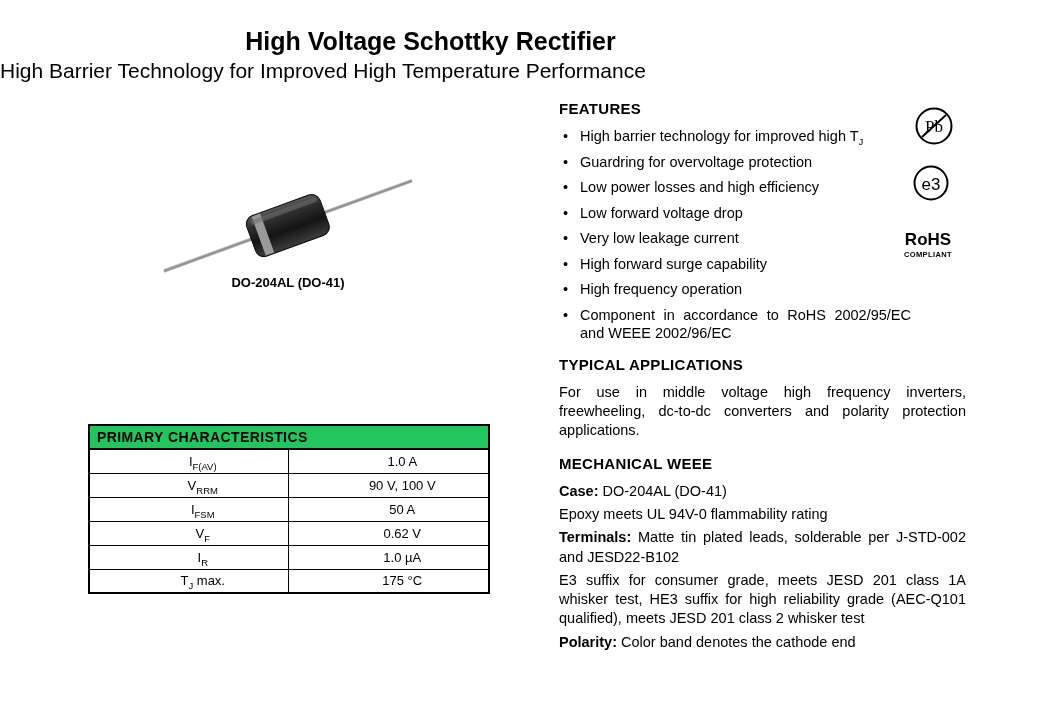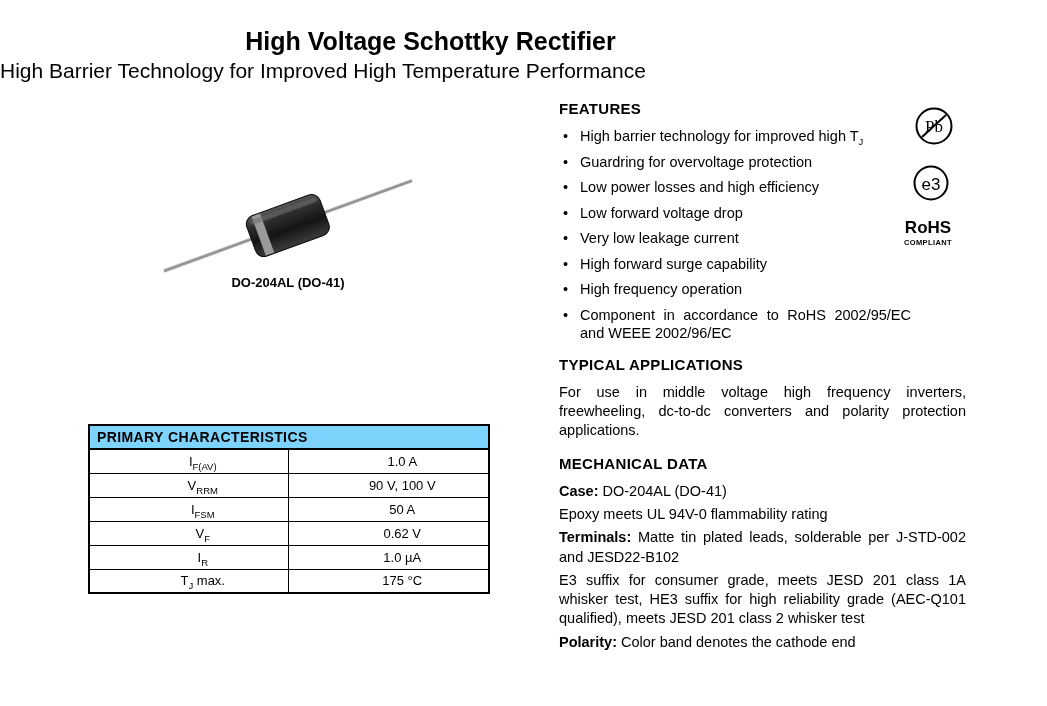--- a/index.html
+++ b/index.html
@@ -55,21 +55,21 @@
     font-size: 13px;
   }
   .char-table th, .char-table td {
     border: 1px solid #000;
     height: 24px;
     text-align: center;
     vertical-align: middle;
     padding-left: 28px;
   }
   .char-table th {
-    background: #7dd3fc;
+    background: #22c55e;
     text-align: left;
     padding-left: 7px;
     font-size: 14px;
     letter-spacing: 0.4px;
     border-bottom: 2px solid #000;
   }
   .char-table { border: 2px solid #000; }
   .char-table td.param { width: 199px; }
   sub { font-size: 9.5px; line-height: 0; }
 
@@ -108,21 +108,21 @@
   
   .badges {
     position: absolute;
     left: 896px; top: 106px;
     width: 64px;
     text-align: center;
   }
   .badge-pb { margin-left: 12px; }
   .badge-e3 { margin-top: 14px; margin-left: 6px; }
   .rohs-label {
-    margin-top: 12px;
+    margin-top: 24px;
     font-size: 17px;
     font-weight: bold;
   }
   .rohs-sub {
     font-size: 7.5px;
     font-weight: bold;
     letter-spacing: 0.4px;
   }
 </style>
 </head>
@@ -225,21 +225,21 @@
       </div>
       <div class="feat">
         <span class="bullet">•</span>
         <span class="feat-text justify">Component in accordance to RoHS 2002/95/EC and WEEE 2002/96/EC</span>
       </div>
     </div>
 
     <div class="section-heading mt-section">TYPICAL APPLICATIONS</div>
     <p class="body-par">For use in middle voltage high frequency inverters, freewheeling, dc-to-dc converters and polarity protection applications.</p>
 
-    <div class="section-heading mt-section">MECHANICAL DATA</div>
+    <div class="section-heading mt-section">MECHANICAL WEEE</div>
     <div class="mech">
       <p class="body-par"><b>Case:</b> <span>DO-204AL (DO-41)</span></p>
       <p class="body-par">Epoxy meets UL 94V-0 flammability rating</p>
       <p class="body-par"><b>Terminals:</b> <span>Matte tin plated leads, solderable per J-STD-002 and JESD22-B102</span></p>
       <p class="body-par">E3 suffix for consumer grade, meets JESD 201 class 1A whisker test, HE3 suffix for high reliability grade (AEC-Q101 qualified), meets JESD 201 class 2 whisker test</p>
       <p class="body-par"><b>Polarity:</b> <span>Color band denotes the cathode end</span></p>
     </div>
   </div>
 
   <div class="badges">

